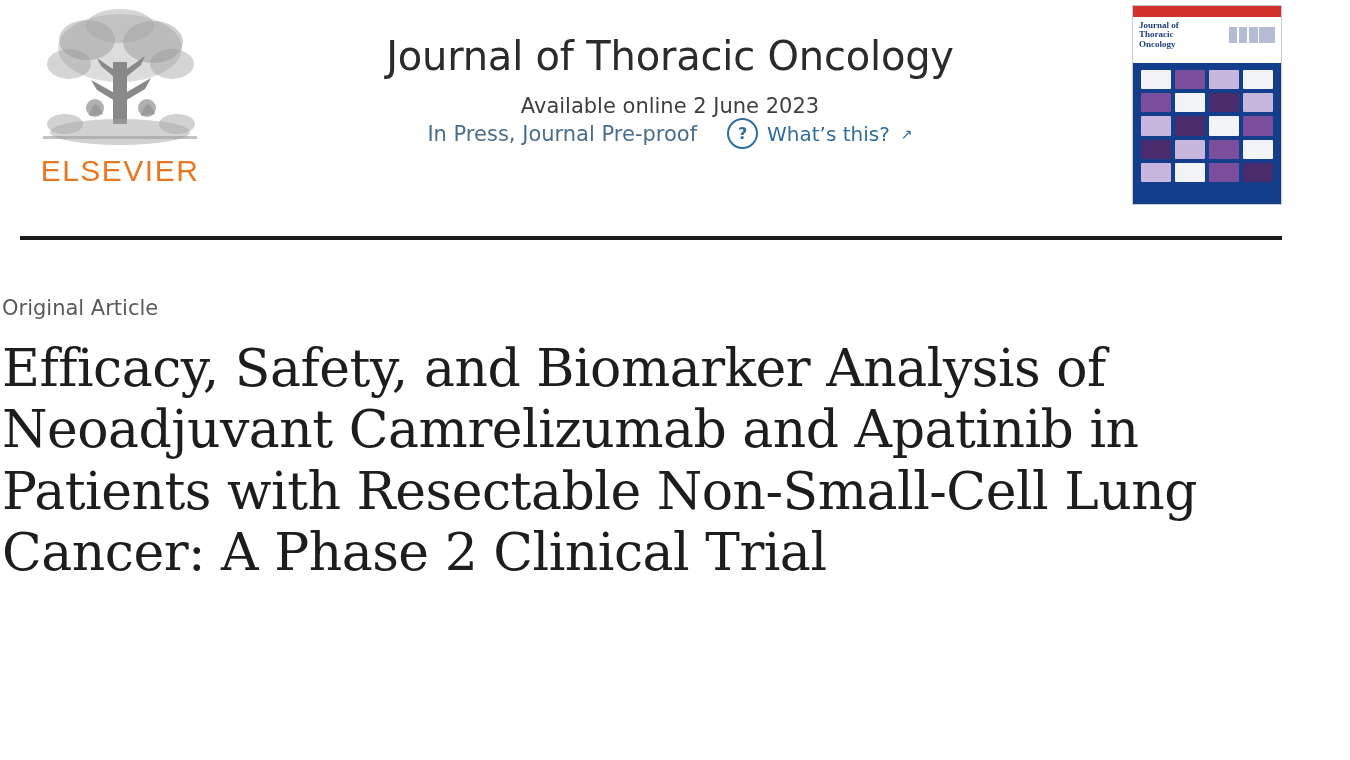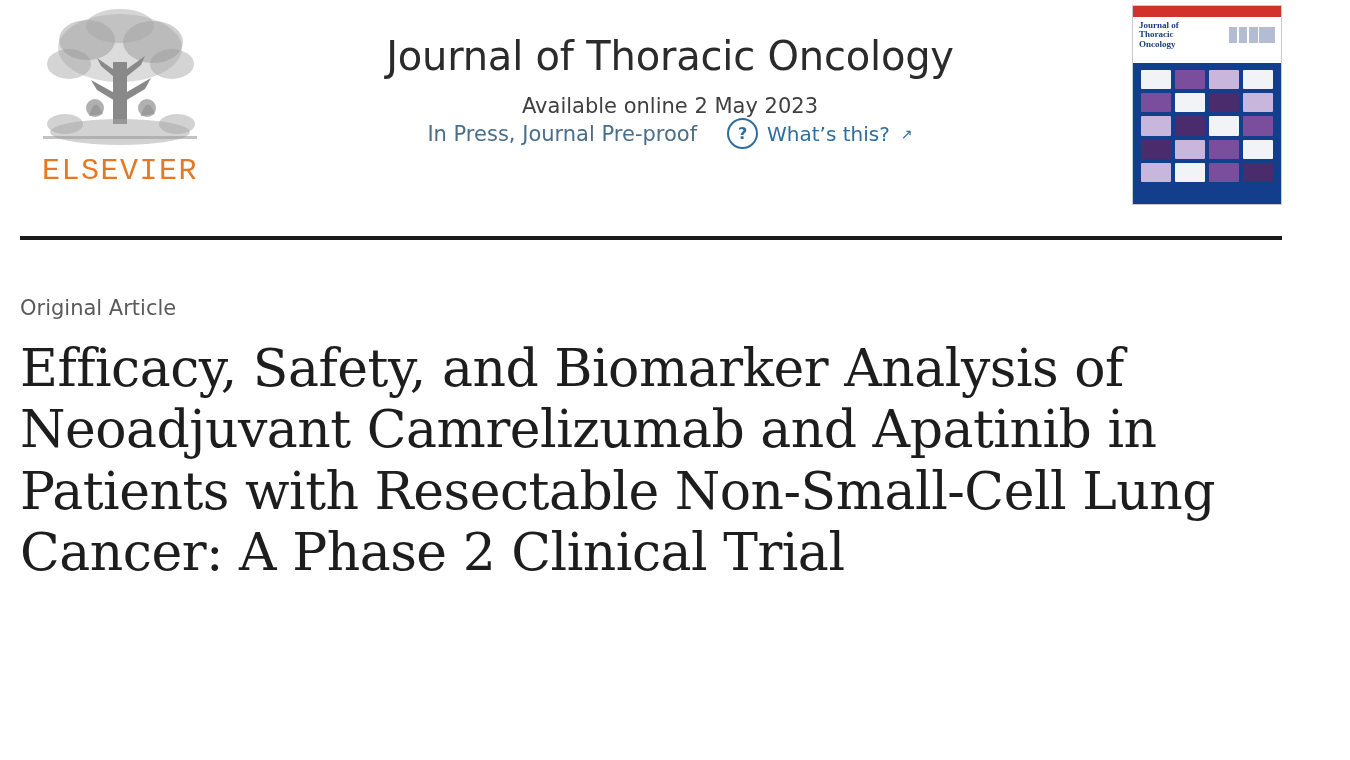--- a/index.html
+++ b/index.html
@@ -39,21 +39,21 @@
     flex-direction: column;
     align-items: center;
     justify-content: flex-start;
   }
   .tree-art {
     width: 190px;
     height: 150px;
     display: block;
   }
   .publisher-wordmark {
-    font-family: Liberation Mono, monospace;
+    font-family: Liberation Sans, sans-serif;
     color: #e87722;
     font-size: 30px;
     letter-spacing: 1.5px;
     font-weight: 400;
     line-height: 1;
     margin-top: 2px;
   }
 
   .journal-block {
     position: absolute;
@@ -182,21 +182,21 @@
     left: 20px;
     right: 68px;
     top: 236px;
     height: 4px;
     background: #1a1a1a;
   }
 
   
   .article {
     position: absolute;
-    left: 20px;
+    left: 2px;
     top: 296px;
     width: 1270px;
   }
   .article-type {
     font-family: "DejaVu Sans", sans-serif;
     font-size: 21px;
     color: #5a5a5a;
     margin-bottom: 18px;
   }
   .article-title {
@@ -239,21 +239,21 @@
           <path d="M64 112 q6 -22 14 -2 z" fill="#8b8b8b" opacity="0.8"></path>
           <path d="M116 112 q6 -22 14 -2 z" fill="#8b8b8b" opacity="0.8"></path>
           <rect x="18" y="132" width="154" height="3" fill="#8f8f8f" opacity="0.6"></rect>
         </g>
       </svg>
       <div class="publisher-wordmark">ELSEVIER</div>
     </div>
 
     <div class="journal-block">
       <div class="journal-title">Journal of Thoracic Oncology</div>
-      <div class="availability">Available online 2 May 2023</div>
+      <div class="availability">Available online 2 June 2023</div>
       <div class="press-row">
         <span class="press-status">In Press, Journal Pre-proof</span>
         <span class="whats-this">
           <span class="q-icon">?</span>
           <span>What’s this?</span>
           <span class="ext-arrow">↗</span>
         </span>
       </div>
     </div>
 

